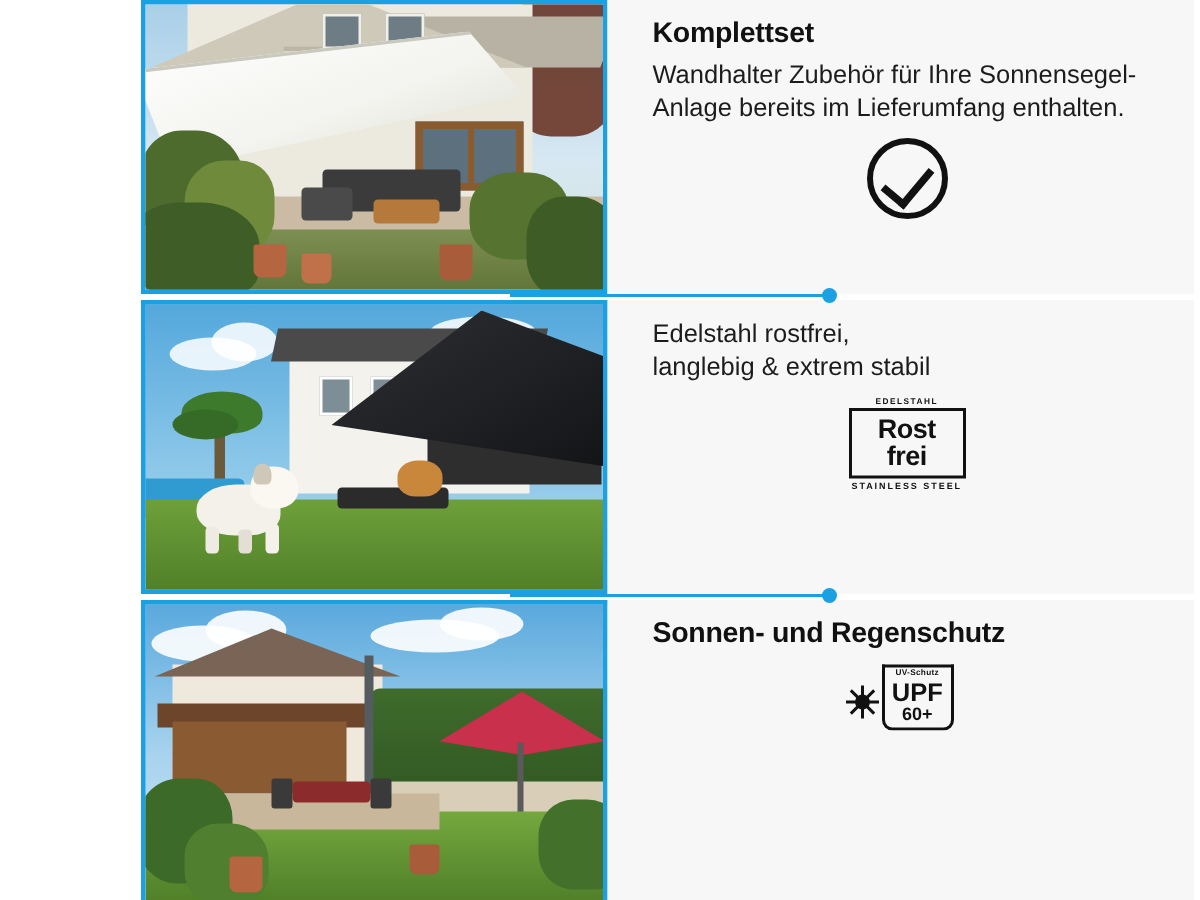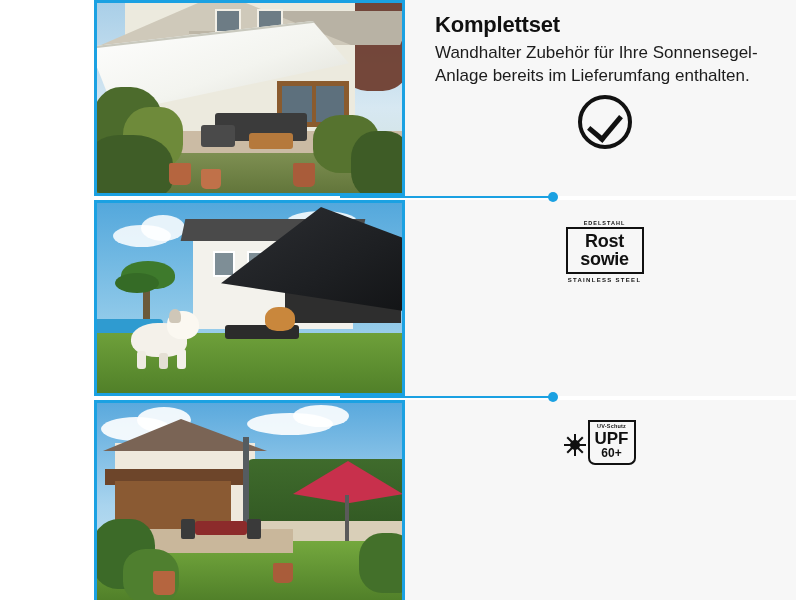--- a/index.html
+++ b/index.html
@@ -60,21 +60,21 @@
   .row-3 .photo { border-bottom: none; }
 
   .text-col {
     flex: 1 1 auto;
     background: #f7f7f7;
     padding: 12px 26px 10px 30px;
     position: relative;
   }
 
   .title {
-    font-size: 22px;
+    font-size: 19px;
     font-weight: bold;
     color: #111111;
     letter-spacing: -0.2px;
     margin: 0 0 4px 0;
     line-height: 1.2;
   }
   .desc {
     font-size: 17px;
     color: #1c1c1c;
     line-height: 1.32;
@@ -497,26 +497,28 @@
         <div class="dog">
           <div class="body"></div>
           <div class="leg1"></div>
           <div class="leg2"></div>
           <div class="leg3"></div>
           <div class="head"></div>
           <div class="ear"></div>
         </div>
       </div>
       <div class="text-col">
+        <p class="desc" style="white-space: pre-line;">Edelstahl rostfrei,
+langlebig &amp; extrem stabil</p>
         <div class="badge-wrap">
           <div class="rostfrei">
             <div class="top-line">EDELSTAHL</div>
             <div class="box">
               <div class="w1">Rost</div>
-              <div class="w2">sowie</div>
+              <div class="w2">frei</div>
             </div>
             <div class="bottom-line">STAINLESS STEEL</div>
           </div>
         </div>
       </div>
     </div>
 
     <div class="row row-3">
       <div class="photo p3">
         <div class="sky"></div>
@@ -538,20 +540,21 @@
         <div class="chair1"></div>
         <div class="chair2"></div>
         <div class="table"></div>
         <div class="bush-c"></div>
         <div class="bush-a"></div>
         <div class="bush-b"></div>
         <div class="pot-a"></div>
         <div class="pot-b"></div>
       </div>
       <div class="text-col">
+        <p class="title">Sonnen- und Regenschutz</p>
         <div class="badge-wrap">
           <div class="upf">
             <div class="sun">
               <div class="core"></div>
               <div class="ray"></div>
               <div class="ray"></div>
               <div class="ray"></div>
               <div class="ray"></div>
             </div>
             <div class="uvlabel">UV-Schutz</div>

